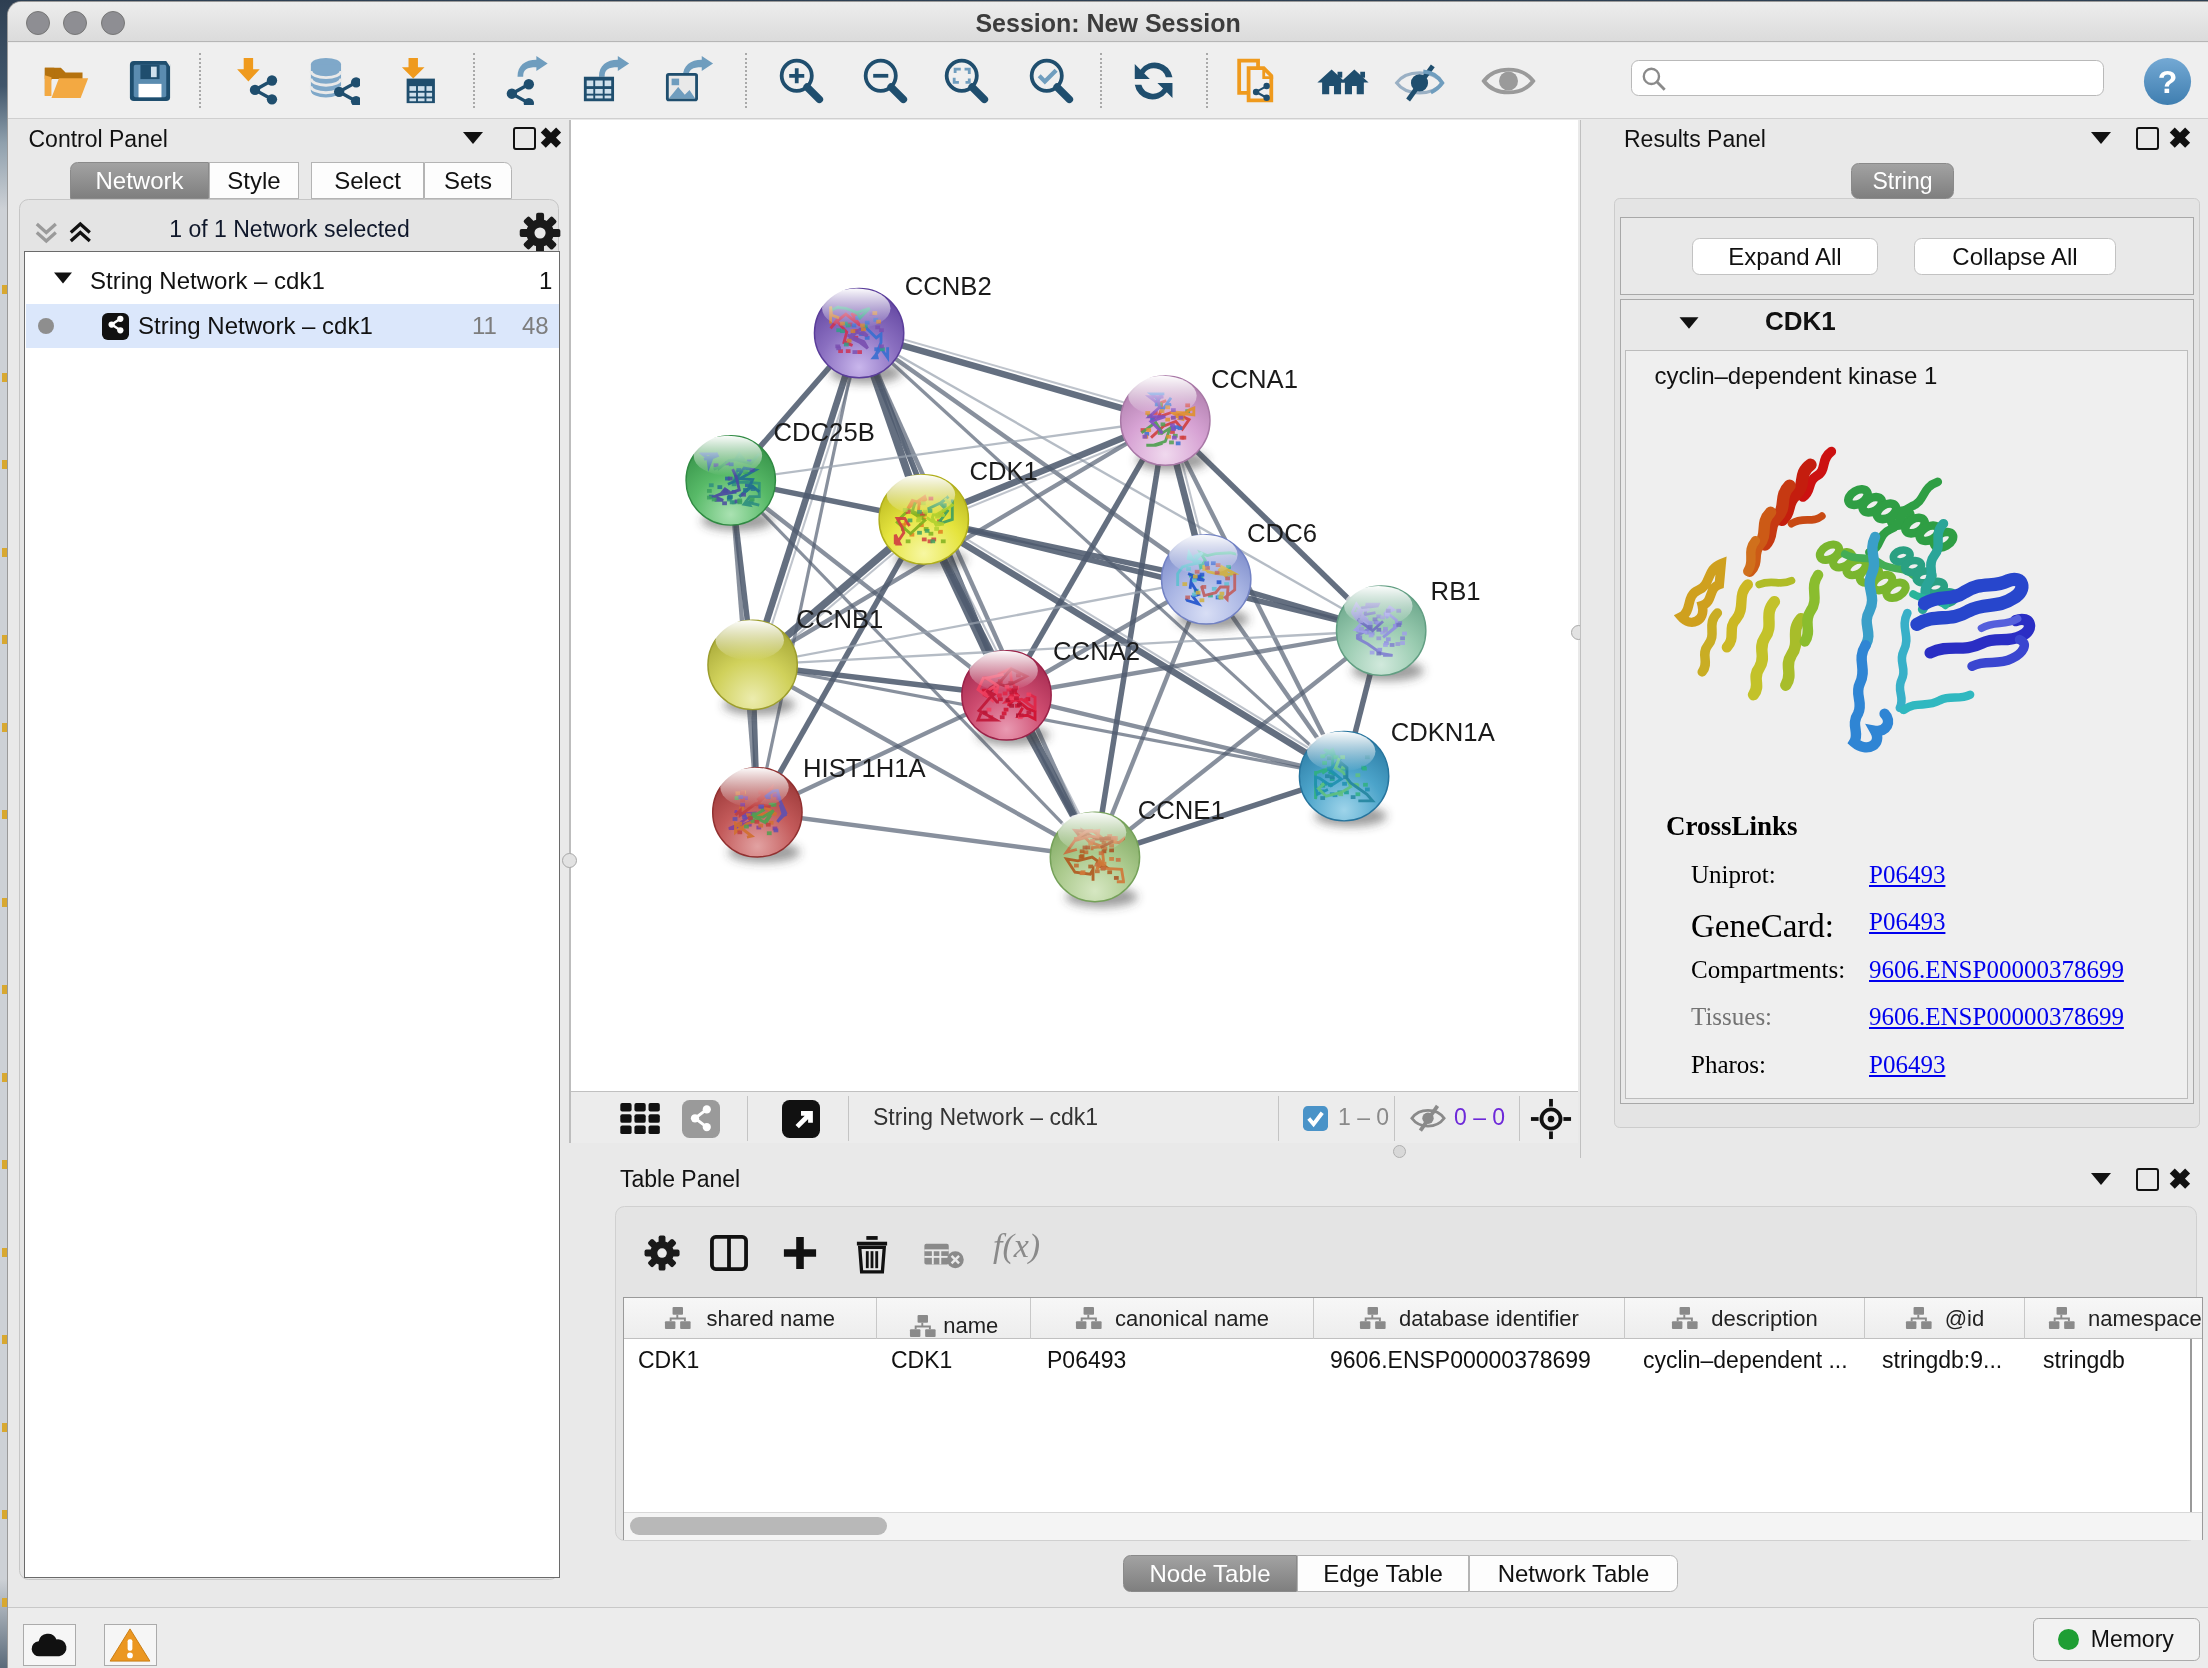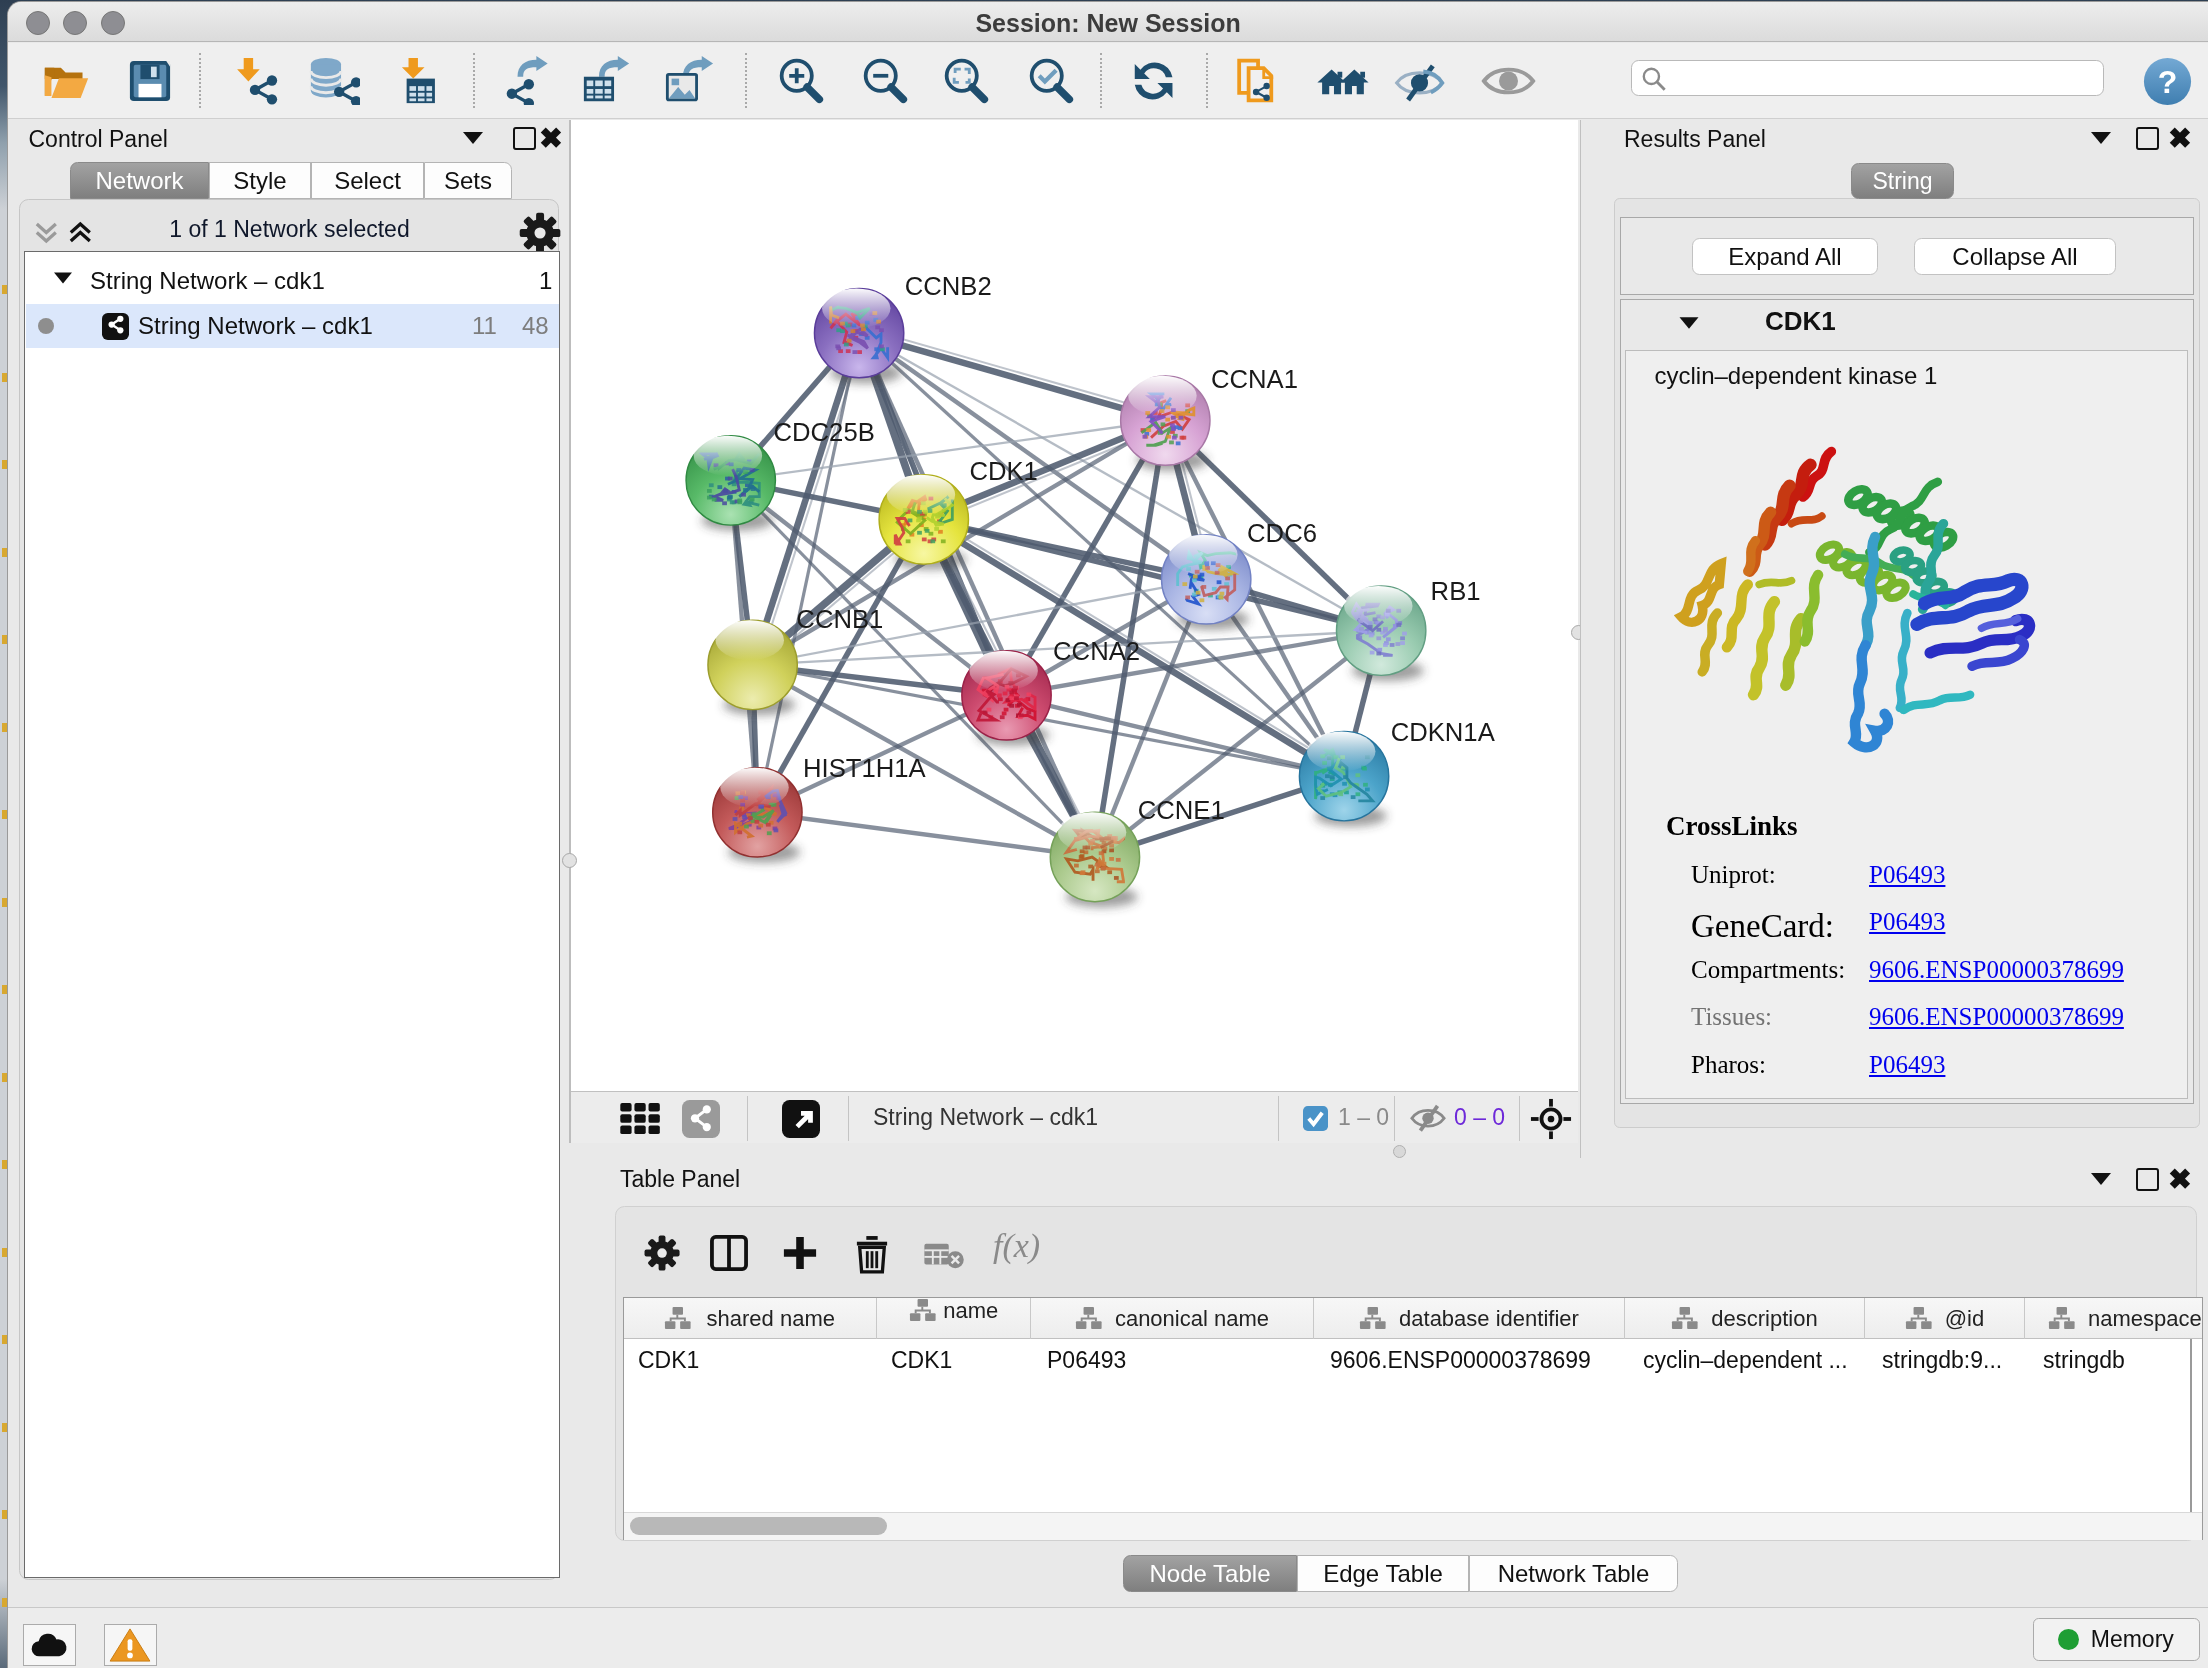--- a/index.html
+++ b/index.html
@@ -211,21 +211,21 @@
       </defs>
 <circle cx="26" cy="26" r="25" fill="url(#hg)"></circle>
 <text x="26" y="38" text-anchor="middle" font-family="Liberation Sans" font-size="34" font-weight="bold" fill="#fff">?</text>
     </svg></div>
 <div class="abs" style="left:7.6px;top:120px;width:563px;height:1469px;background:#e9e9e9"></div>
 <div class="abs hdrtxt" style="left:28.5px;top:126px">Control Panel</div>
 <div class="abs caret" style="left:463px;top:132px"></div>
 <div class="abs flo" style="left:513px;top:127px"></div>
 <div class="abs clo" style="left:539px;top:127px">✖</div>
 <div class="ptab sel" style="left:70px;top:162px;width:139px;height:37px;border-radius:7.6px 0 0 0">Network</div>
-<div class="ptab" style="left:209px;top:162px;width:102px;height:37px">Style</div>
+<div class="ptab" style="left:209px;top:162px;width:90px;height:37px">Style</div>
 <div class="ptab" style="left:311px;top:162px;width:113px;height:37px">Select</div>
 <div class="ptab" style="left:424px;top:162px;width:88px;height:37px;border-radius:0 7.6px 0 0">Sets</div>
 <div class="abs" style="left:19px;top:199px;width:540px;height:1381px;background:#e4e4e4;border:1px solid #c6c6c6;border-radius:9.5px"></div>
 <div class="abs" style="left:25px;top:213px;width:529px;height:38px">
 <svg width="28.5" height="25" style="position:absolute;left:7.6px;top:6.7px" viewBox="0 0 30 26">
       <path d="M4 4 l10 9 10-9 M4 13 l10 9 10-9" stroke="#9a9a9a" stroke-width="3.4" fill="none"></path>
     </svg>
 <svg width="28.5" height="25" style="position:absolute;left:42px;top:6.7px" viewBox="0 0 30 26">
       <path d="M4 22 l10-9 10 9 M4 13 l10-9 10 9" stroke="#111" stroke-width="3.4" fill="none"></path>
     </svg>
@@ -1096,21 +1096,21 @@
           <rect x="9" y="1" width="11" height="8" rx="1"></rect>
           <rect x="1" y="16" width="11" height="8" rx="1"></rect>
           <rect x="17" y="16" width="11" height="8" rx="1"></rect>
         </g>
 <path d="M14 9 v4 M7 16 v-3 h15 v3" stroke="#8a8a8a" stroke-width="2" fill="none"></path>
       </svg>
       <span>shared name</span>
     </div>
   </div>
 <div class="abs" style="left:877px;top:1298px;width:154px;height:41px;border-right:1px solid #c8c8c8;overflow:hidden">
-<div style="position:absolute;left:0;top:0;width:100%;height:100%;display:flex;align-items:flex-start;justify-content:center;font-size:22px;color:#222;gap:6px">
+<div style="position:absolute;left:0;top:0;width:100%;height:100%;display:flex;align-items:flex-end;justify-content:center;font-size:22px;color:#222;gap:6px">
       <svg width="28.5" height="25" viewBox="0 0 30 26" style="">
         <g fill="#8a8a8a">
           <rect x="9" y="1" width="11" height="8" rx="1"></rect>
           <rect x="1" y="16" width="11" height="8" rx="1"></rect>
           <rect x="17" y="16" width="11" height="8" rx="1"></rect>
         </g>
 <path d="M14 9 v4 M7 16 v-3 h15 v3" stroke="#8a8a8a" stroke-width="2" fill="none"></path>
       </svg>
       <span>name</span>
     </div>

